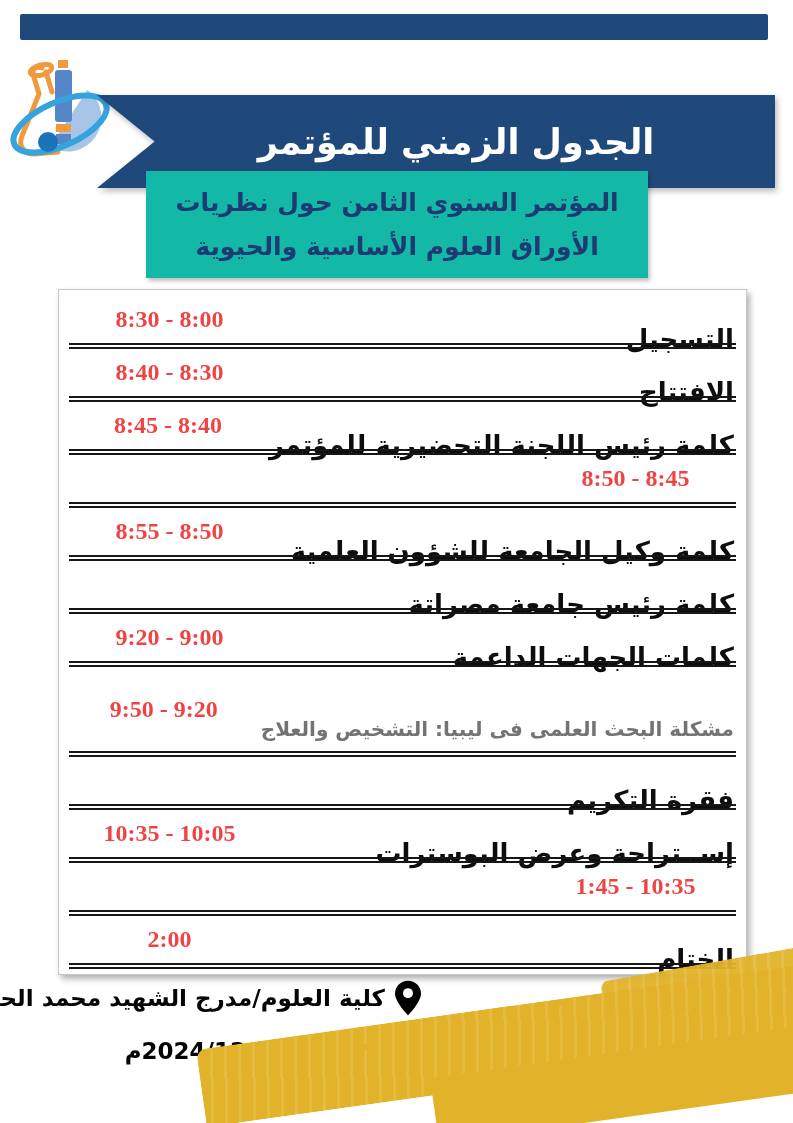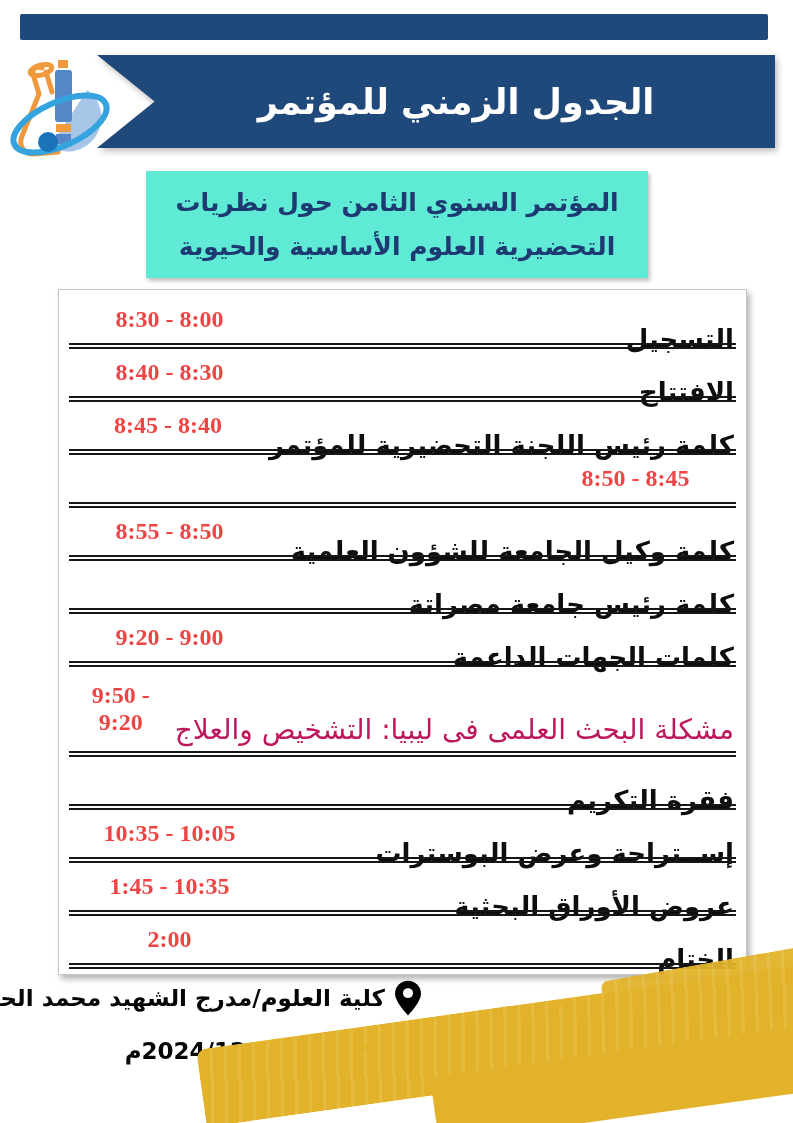--- a/index.html
+++ b/index.html
@@ -13,49 +13,49 @@
     background:#20497b;border-radius:2px;
   }
   .logo-wrap{position:absolute;left:6px;top:50px;width:108px;height:118px;}
   .banner-wrap{
     position:absolute;left:97px;top:55px;width:678px;height:93px;
     filter:drop-shadow(2px 3px 3px rgba(0,0,0,.28));
   }
   .banner{
     width:100%;height:100%;background:#20497b;
     clip-path:polygon(0 0,100% 0,100% 100%,0 100%,8.5% 50%);
-    display:flex;align-items:center;justify-content:center;
+    display:flex;align-items:center;justify-content:center;margin-top:40px;
   }
   .banner .title{
     color:#ffffff;font-size:35px;font-weight:bold;letter-spacing:.5px;
     padding-left:40px;direction:rtl;
   }
   
   .conf-box{
     position:absolute;left:146px;top:171px;width:502px;height:107px;
-    background:#5eead4;color:#1e3a72;direction:rtl;
+    background:#14b8a6;color:#1e3a72;direction:rtl;
     display:flex;flex-direction:column;align-items:center;justify-content:center;
     font-weight:bold;font-size:25px;line-height:44px;
     box-shadow:2px 3px 4px rgba(0,0,0,.25);
   }
   
   .card{
     position:absolute;left:58px;top:289px;width:689px;height:686px;
     background:#ffffff;border:1px solid #c6c6c6;direction:rtl;
     box-shadow:3px 4px 6px rgba(0,0,0,.3);
     padding:6px 8px 0 8px;box-sizing:border-box;
     display:flex;flex-direction:column;
   }
   .row{display:flex;align-items:center;height:47px;}
   .row.tall{height:84px;}
   .row .rtitle{
     flex:1;font-size:26px;font-weight:bold;color:#0d0d0d;
     padding-right:4px;white-space:nowrap;line-height:1.25;margin-top:40px;
   }
-  .row .rsub{font-size:28px;font-weight:normal;color:#be185d;white-space:nowrap;}
+  .row .rsub{font-size:20px;font-weight:bold;color:#737373;white-space:nowrap;}
   .row .rtime{
     width:205px;text-align:center;direction:ltr;
     font-family:"Liberation Serif",serif;font-size:24px;font-weight:bold;color:#ef4444;
   }
   .sep{height:2px;border-top:2px solid #161616;border-bottom:2px solid #161616;margin:0 2px;}
   
   .footer-line{position:absolute;display:flex;direction:rtl;align-items:center;gap:10px;}
   .footer-line .ftext{font-size:23px;font-weight:bold;color:#050505;white-space:nowrap;}
   #floc{top:980px;right:372px;}
   #fdate{top:1030px;right:364px;}
@@ -102,21 +102,21 @@
 </div>
 
 <div class="banner-wrap">
   <div class="banner">
     <div class="title">الجدول الزمني للمؤتمر</div>
   </div>
 </div>
 
 <div class="conf-box">
   <div>المؤتمر السنوي الثامن حول نظريات</div>
-  <div>التحضيرية العلوم الأساسية والحيوية</div>
+  <div>الأوراق العلوم الأساسية والحيوية</div>
 </div>
 
 <div class="card">
 
   <div class="row">
     <div class="rtitle">التسجيل</div>
     <div class="rtime">8:30 - 8:00</div>
   </div>
   <div class="sep"></div>
 
@@ -167,21 +167,20 @@
   </div>
   <div class="sep"></div>
 
   <div class="row">
     <div class="rtitle">إســتراحة وعرض البوسترات</div>
     <div class="rtime">10:35 - 10:05</div>
   </div>
   <div class="sep"></div>
 
   <div class="row">
-    <div class="rtitle">عروض الأوراق البحثية</div>
     <div class="rtime">1:45 - 10:35</div>
   </div>
   <div class="sep"></div>
 
   <div class="row">
     <div class="rtitle">الختام</div>
     <div class="rtime">2:00</div>
   </div>
   <div class="sep"></div>
 

